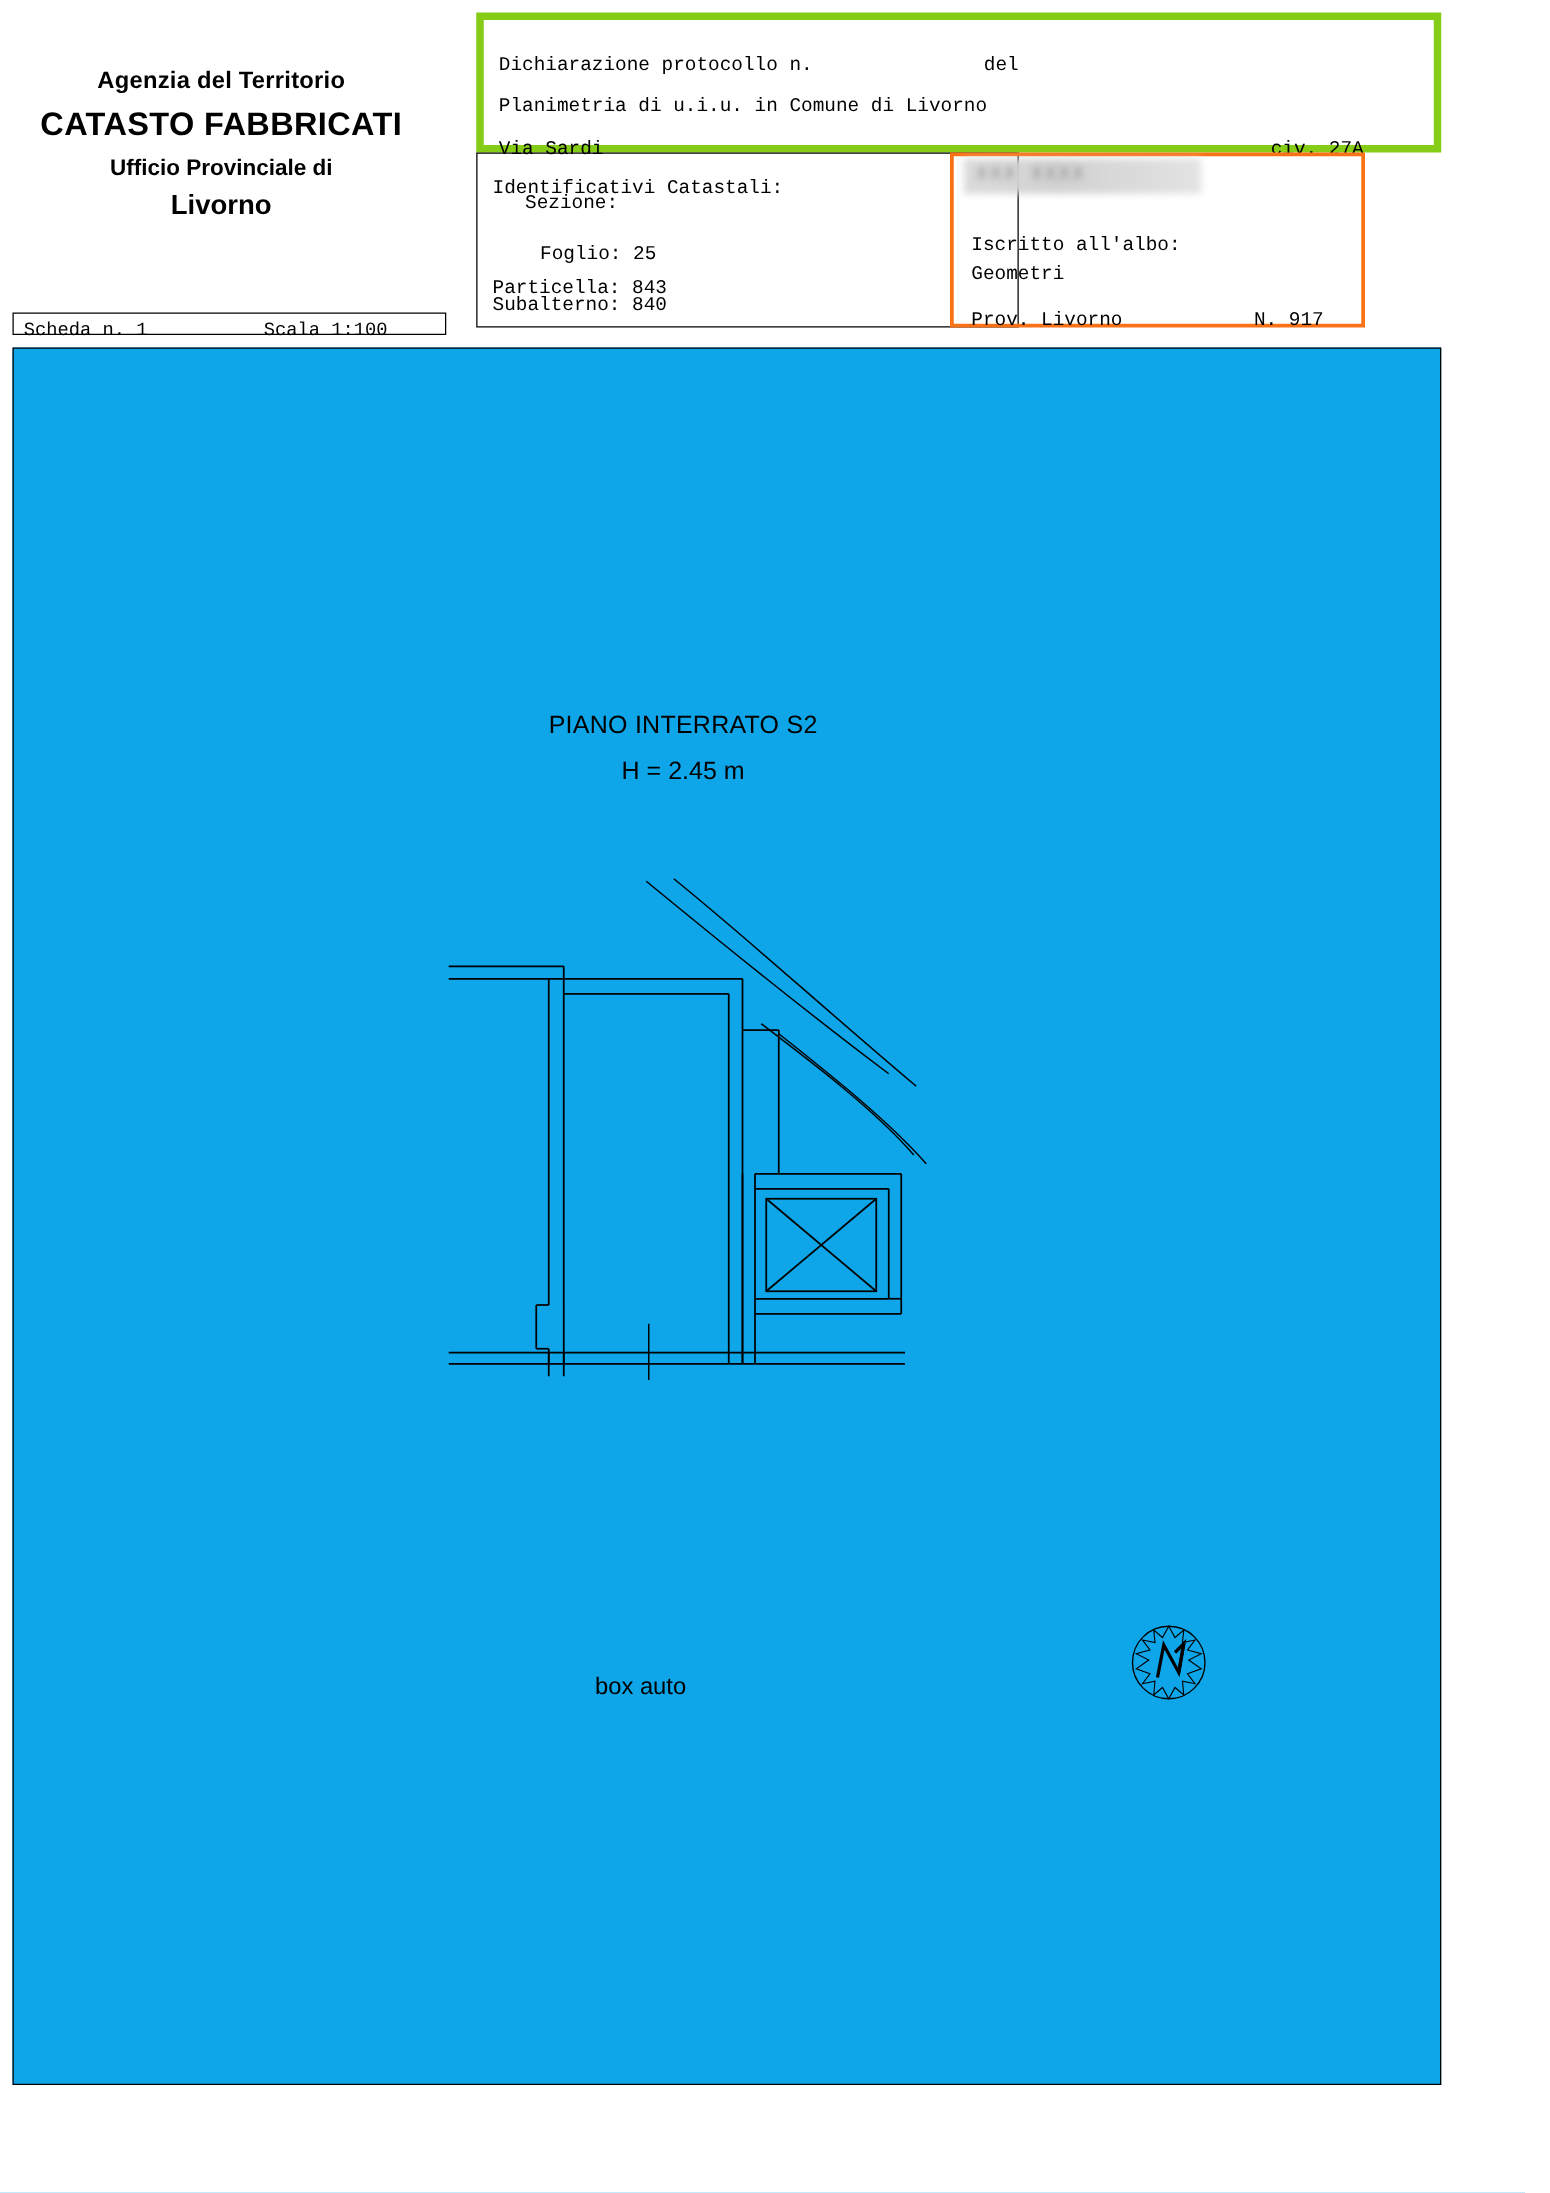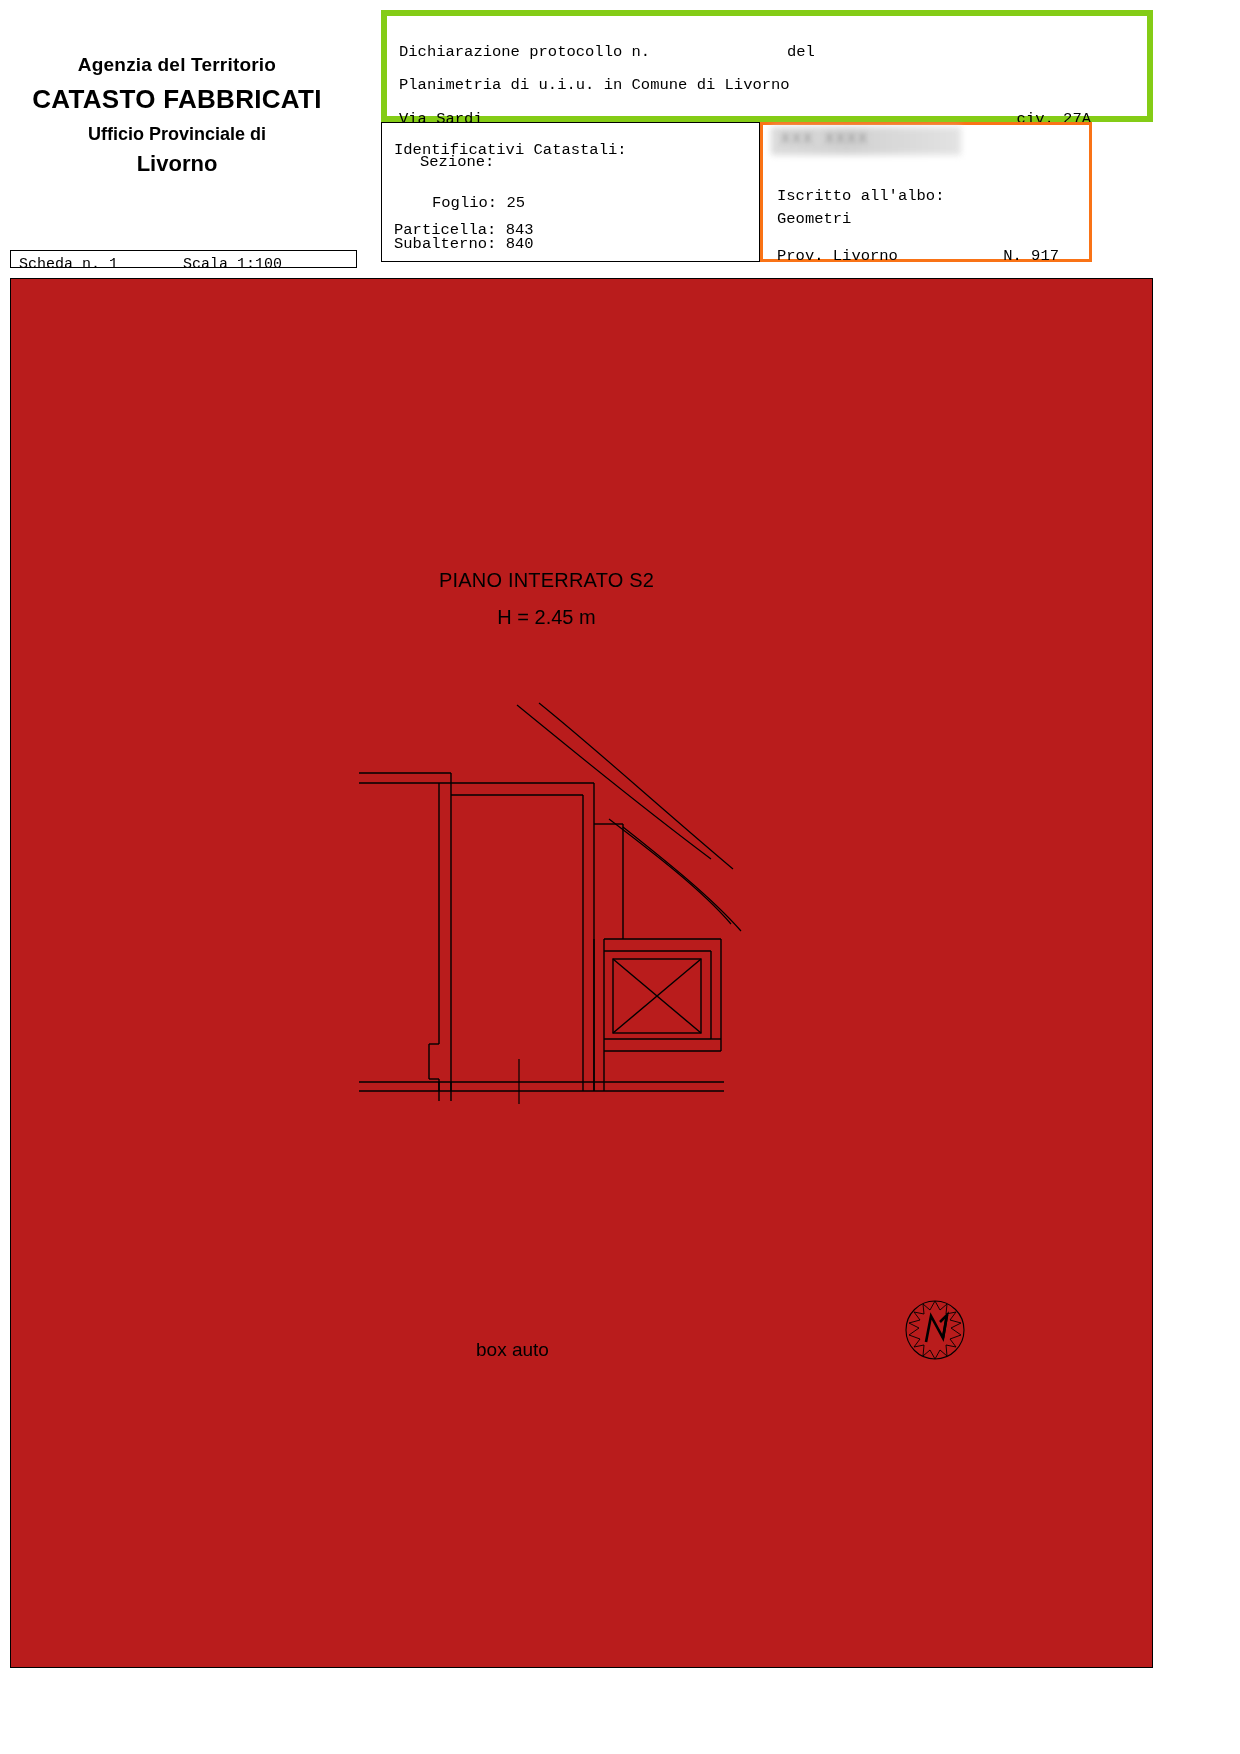--- a/index.html
+++ b/index.html
@@ -82,21 +82,21 @@
     position: absolute;
     right: 56px;
     top: 94px;
   }
 
   
   .hdr-ident {
     position: absolute;
     left: 381px;
     top: 122px;
-    width: 379px;
+    width: 434px;
     height: 140px;
     border: 1px solid #000;
     box-sizing: border-box;
     font-family: "Liberation Mono", monospace;
     font-size: 15.5px;
   }
   .hdr-ident .li { position: absolute; left: 12px; }
   .id-r1 { top: 18px; }
   .id-r2 { top: 30px; padding-left: 26px; }
   .id-r3 { top: 71px; padding-left: 38px; }
@@ -157,34 +157,34 @@
     font-family: "Liberation Mono", monospace;
     font-size: 15px;
   }
   .scheda-n {
     position: absolute;
     left: 8px;
     top: 5px;
   }
   .scheda-scala {
     position: absolute;
-    left: 172px;
+    left: 200px;
     top: 5px;
   }
 
   
   .draw-frame {
     position: absolute;
     left: 10px;
     top: 278px;
     width: 1143px;
     height: 1390px;
     border: 1px solid #000;
     box-sizing: border-box;
-    background: #b91c1c;
+    background: #0ea5e9;
   }
 
   
   .floor-label {
     position: absolute;
     left: 0;
     top: 290px;
     width: 100%;
     text-align: center;
     font-size: 20px;

